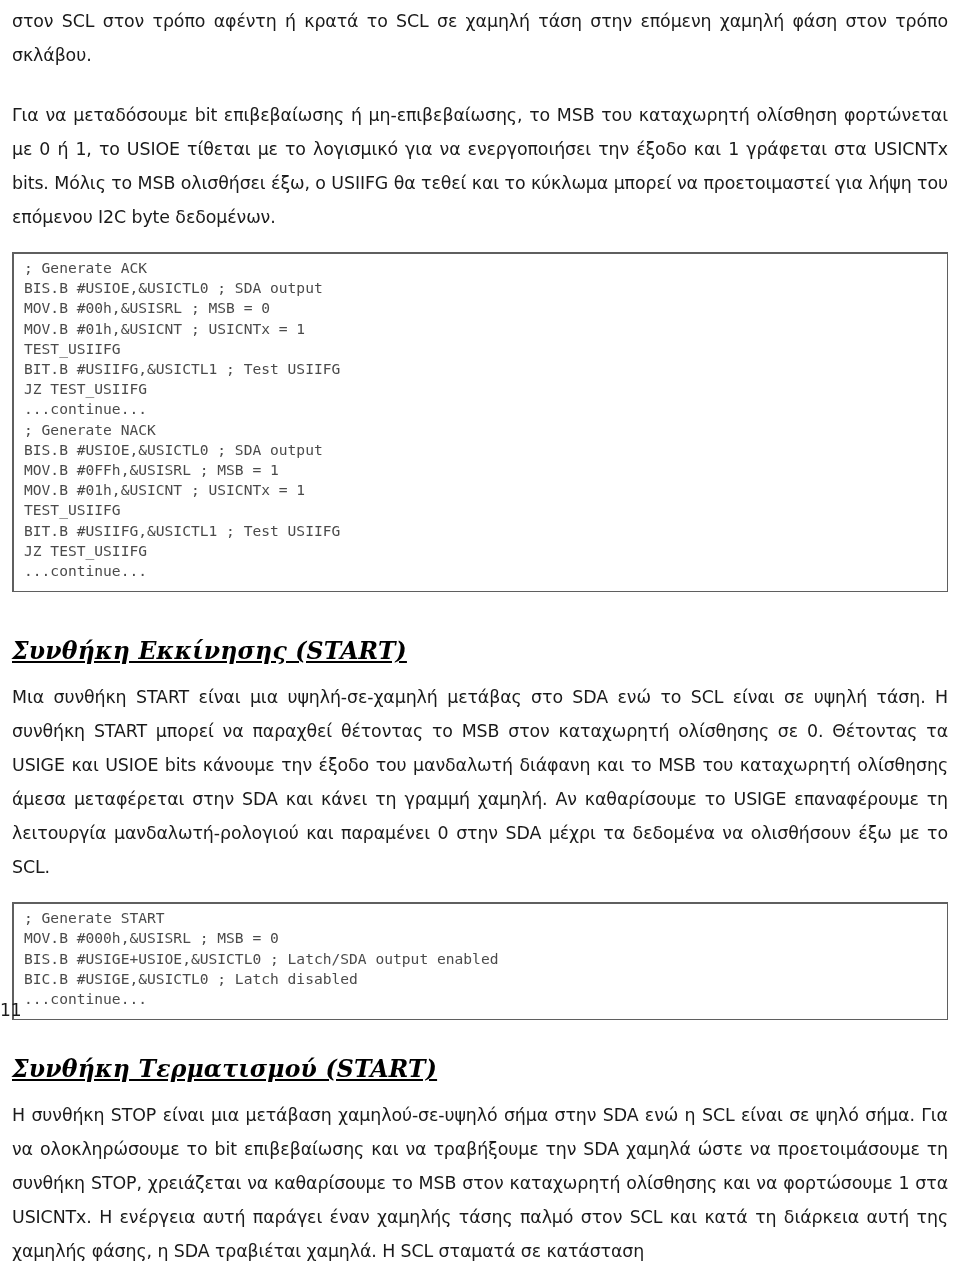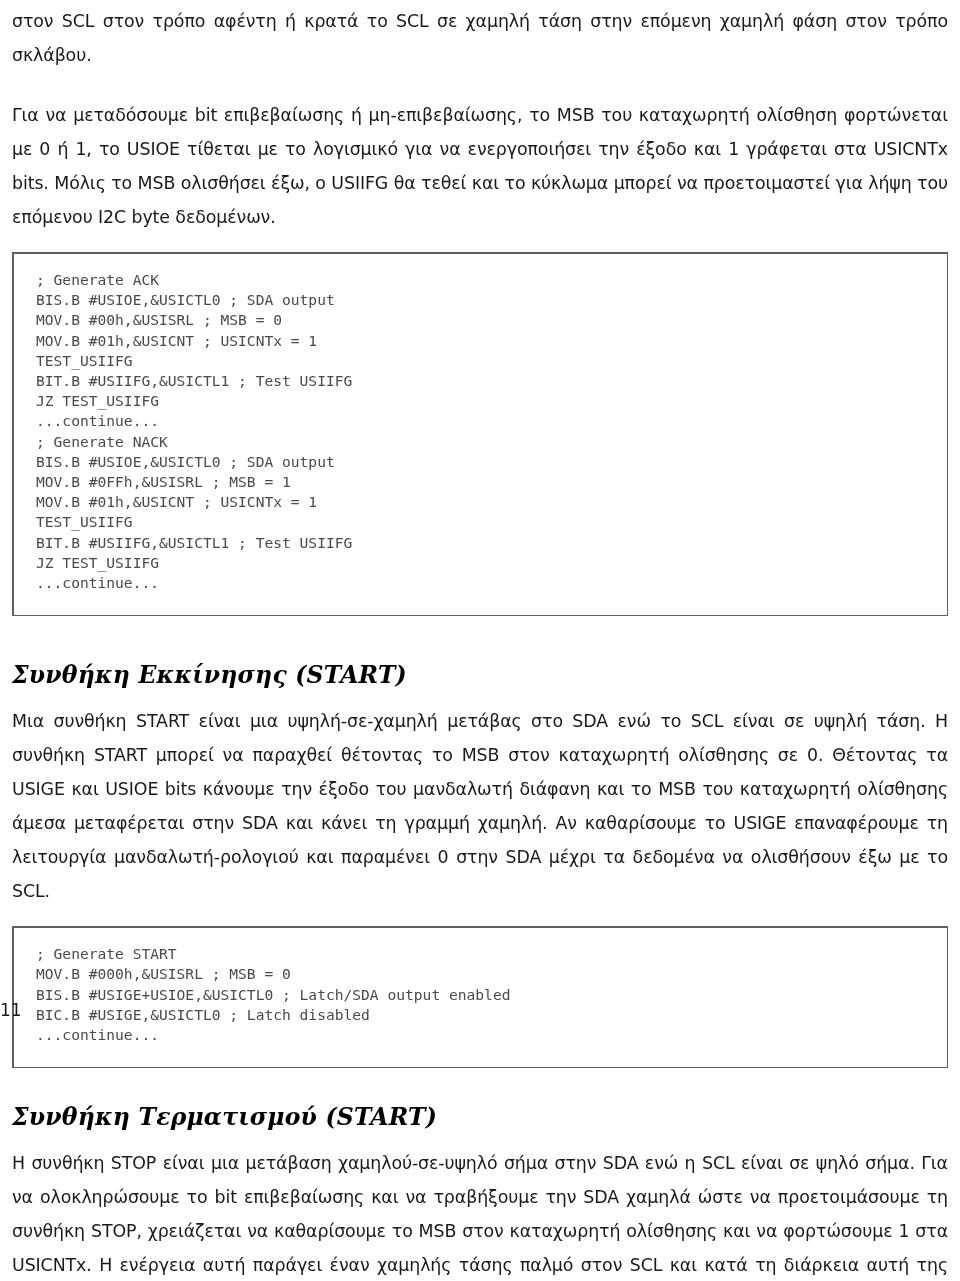--- a/index.html
+++ b/index.html
@@ -44,38 +44,39 @@
   .codebox {
     border: 1px solid #5f5f5f;
     border-top-width: 2px;
     border-left-width: 2px;
     background: #ffffff;
     box-sizing: border-box;
     padding: 4px 6px 10px 10px;
     margin: 0;
   }
   .codebox pre {
-    margin: 12px;
+    margin: 0;
     font-family: "DejaVu Sans Mono", "Liberation Mono", monospace;
     font-size: 14.6px;
     line-height: 20.2px;
     color: #4a4a4a;
     white-space: pre;
     letter-spacing: 0px;
   }
   h2.heading {
     font-family: "DejaVu Serif", "Liberation Serif", serif;
     font-style: italic;
     font-weight: bold;
     font-size: 23.5px;
     line-height: 30px;
     color: #000000;
     margin: 0;
     padding: 0;
     letter-spacing: 0.2px;
+    text-decoration: underline;
   }
   .pagenum {
     position: absolute;
     left: 0;
     right: 0;
     bottom: 8px;
     font-family: "DejaVu Sans", sans-serif;
     font-size: 17px;
     color: #1a1a1a;
   }

